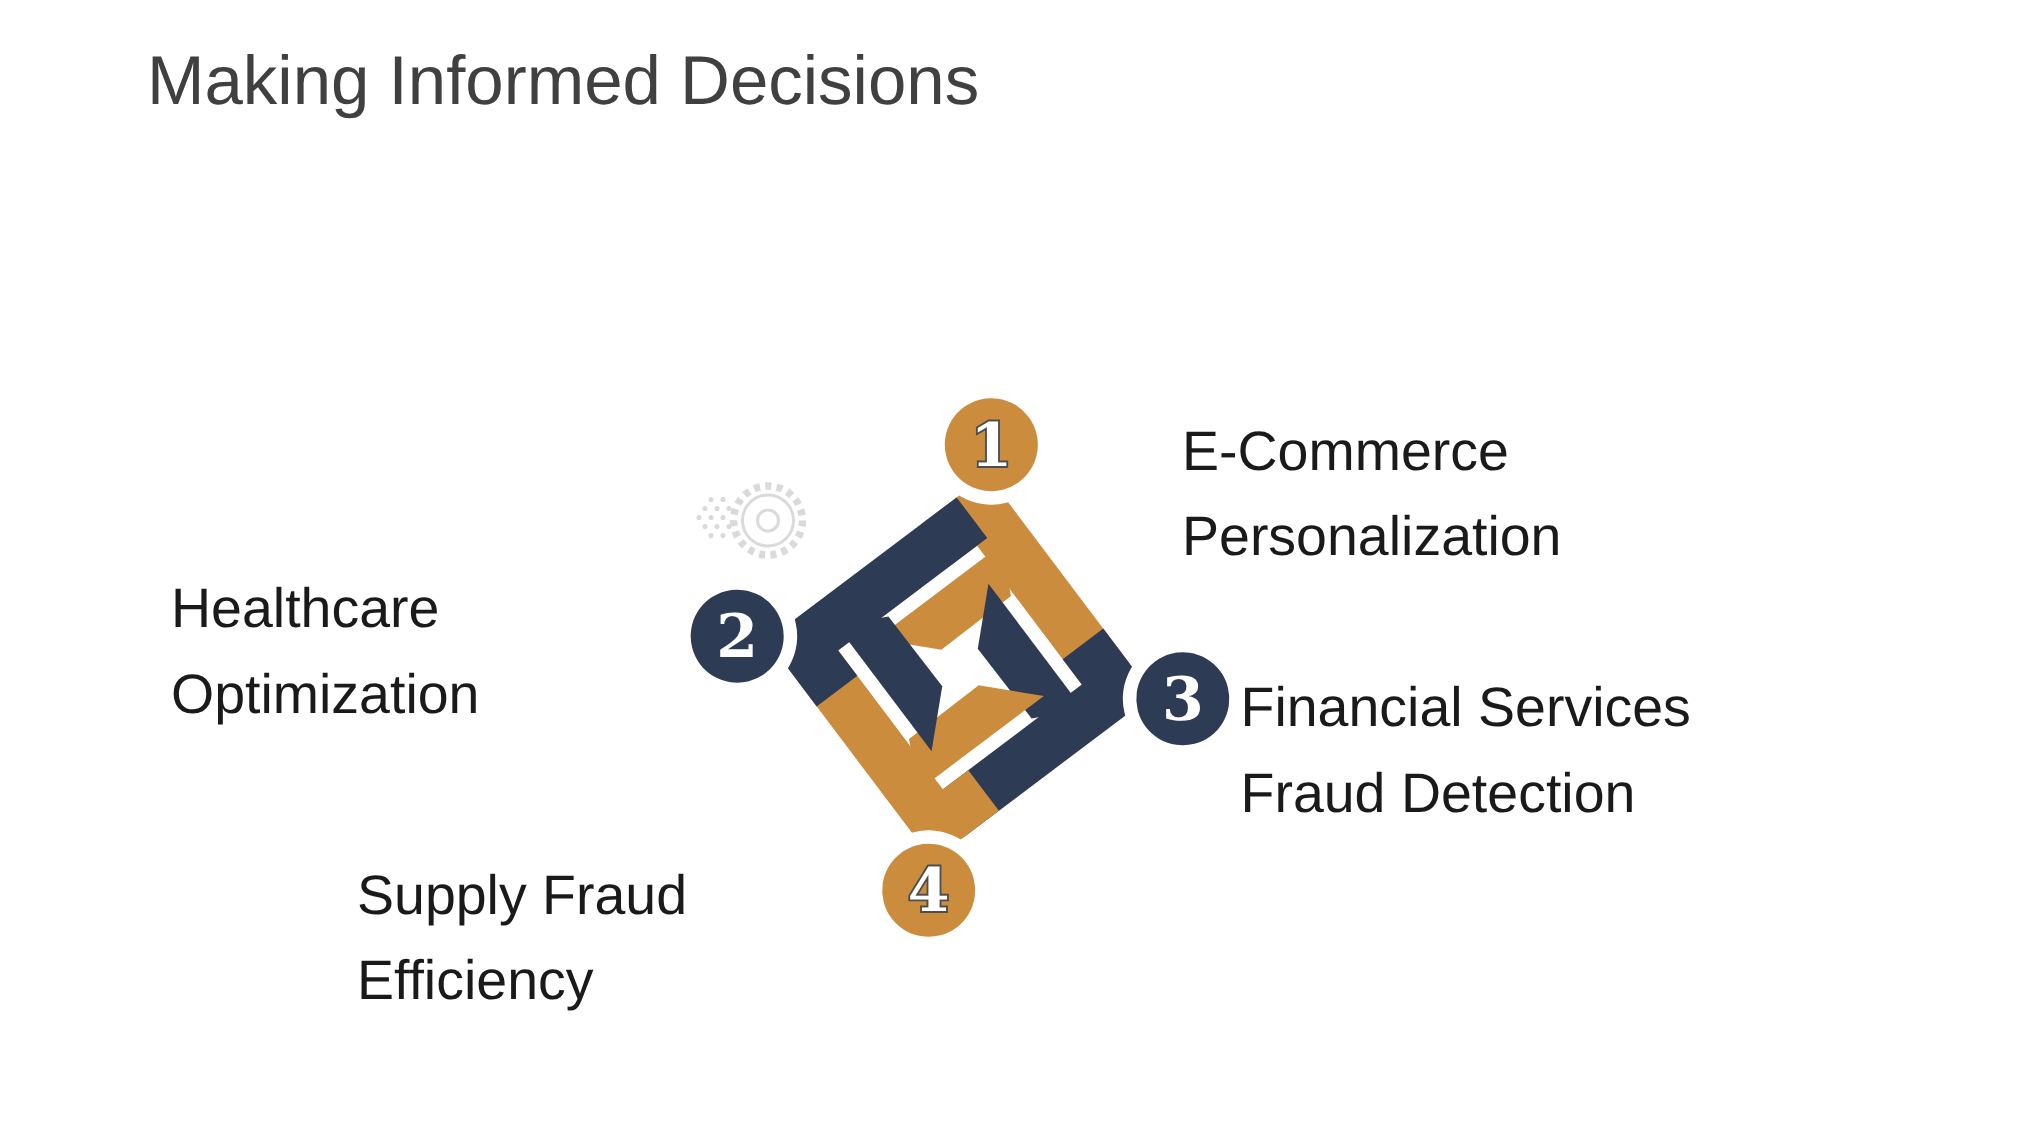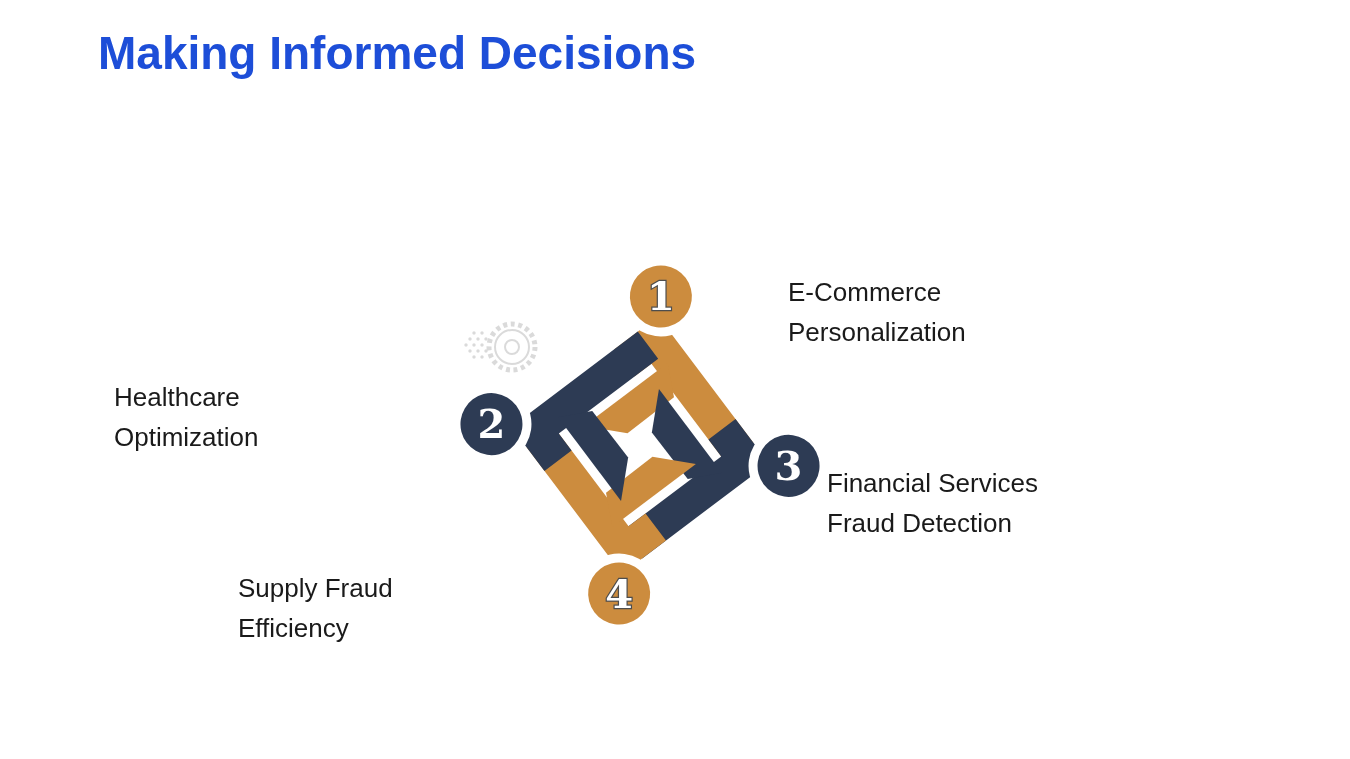--- a/index.html
+++ b/index.html
@@ -12,35 +12,35 @@
     background: #ffffff;
     position: relative;
     overflow: hidden;
     font-family: "Liberation Sans", sans-serif;
   }
   .slide-title {
     position: absolute;
     left: 98px;
     top: 26px;
     font-size: 46px;
-    font-weight: 700;
-    color: #1d4ed8;
+    font-weight: 400;
+    color: #404040;
     letter-spacing: 0px;
     white-space: nowrap;
   }
   .label {
     position: absolute;
-    font-size: 26px;
+    font-size: 37px;
     line-height: 1.55;
     color: #1a1a1a;
     white-space: pre-line;
   }
   .label-top    { left: 788px; top: 272px; }
   .label-left   { left: 114px; top: 377px; }
-  .label-right  { left: 827px; top: 443px; margin-top: 20px; }
+  .label-right  { left: 827px; top: 443px; }
   .label-bottom { left: 238px; top: 568px; }
 
   .pinwheel {
     position: absolute;
     left: 440px;
     top: 245px;
     width: 400px;
     height: 400px;
   }
   .pinwheel text {

